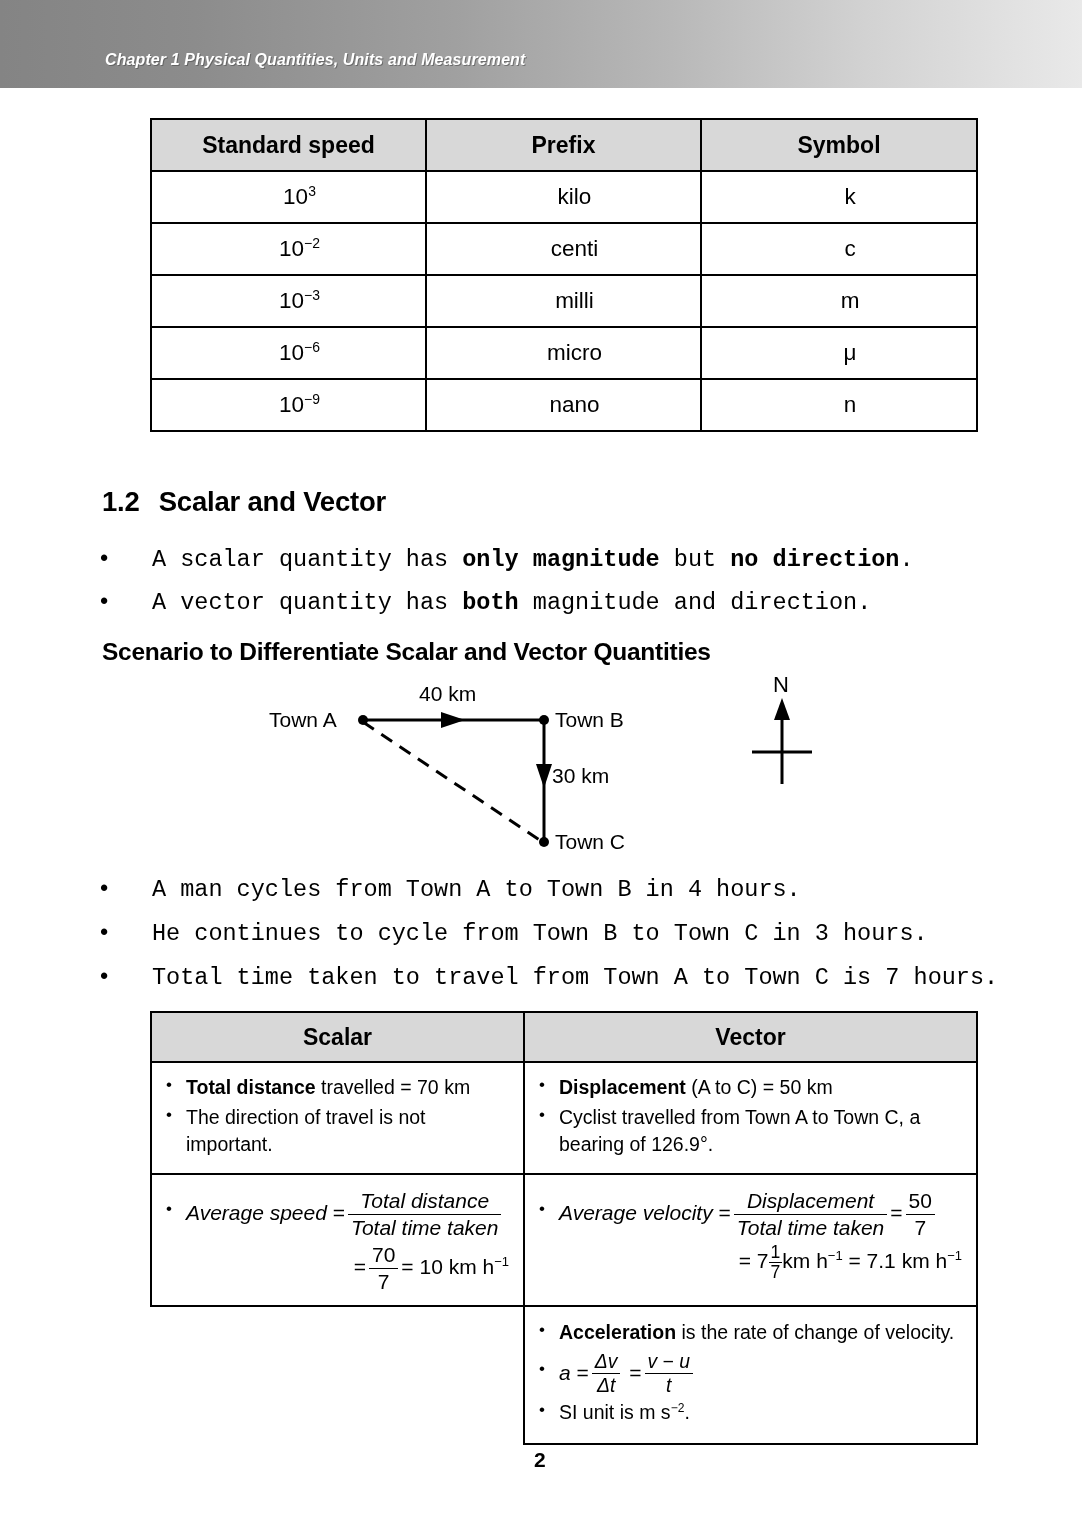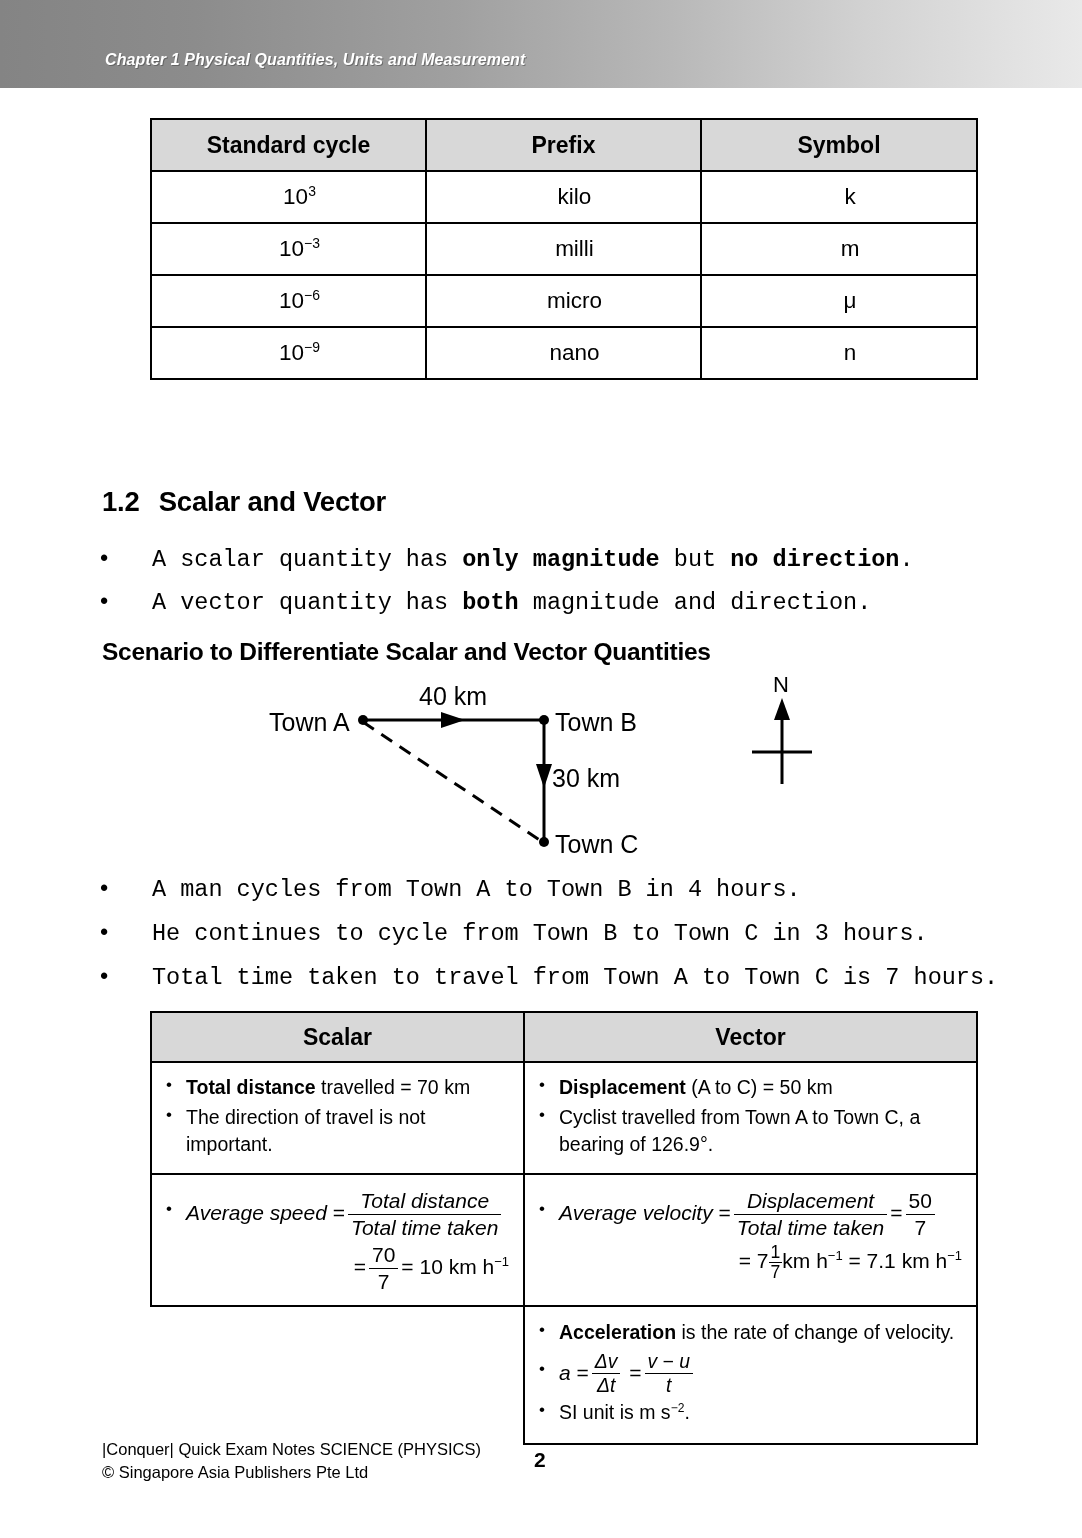--- a/index.html
+++ b/index.html
@@ -133,21 +133,21 @@
   #town-diagram {
     position: absolute;
     left: 255px;
     top: 684px;
     width: 620px;
     height: 180px;
   }
   #town-diagram svg { display: block; }
   .diag-label {
     position: absolute;
-    font-size: 25px;
+    font-size: 21px;
     white-space: nowrap;
   }
 
   
   #journey-bullet-1 { left: 100px; top: 874px; }
   #journey-bullet-2 { left: 100px; top: 918px; }
   #journey-bullet-3 { left: 100px; top: 962px; }
 
   
   #sv-table {
@@ -240,30 +240,35 @@
   </div>
 
   <table id="prefix-table" class="gridtable">
     <colgroup>
         <col class="c1">
         <col class="c2">
         <col class="c3">
       </colgroup>
     <thead>
       <tr>
-        <th>Standard cycle</th>
+        <th>Standard speed</th>
         <th>Prefix</th>
         <th>Symbol</th>
       </tr>
     </thead>
     <tbody>
       <tr>
         <td><span>10</span><sup class="exp">3</sup></td>
         <td>kilo</td>
         <td>k</td>
+      </tr>
+      <tr>
+        <td><span>10</span><sup class="exp">−2</sup></td>
+        <td>centi</td>
+        <td>c</td>
       </tr>
       <tr>
         <td><span>10</span><sup class="exp">−3</sup></td>
         <td>milli</td>
         <td>m</td>
       </tr>
       <tr>
         <td><span>10</span><sup class="exp">−6</sup></td>
         <td>micro</td>
         <td>μ</td>
@@ -405,19 +410,15 @@
           </div>
           <div class="cellbullet" style="margin-top:2px;">
             <span class="cb-dot">•</span>
             <span>SI unit is m s</span><sup class="exp">−2</sup><span>.</span>
           </div>
         </td>
       </tr>
     </tbody>
   </table>
 
-  <div id="footer-left">
-    <div>|Conquer| Quick Exam Notes SCIENCE (PHYSICS)</div>
-    <div>© Singapore Asia Publishers Pte Ltd</div>
-  </div>
   <div id="page-number">2</div>
 
 </div>
 
 </body></html>

